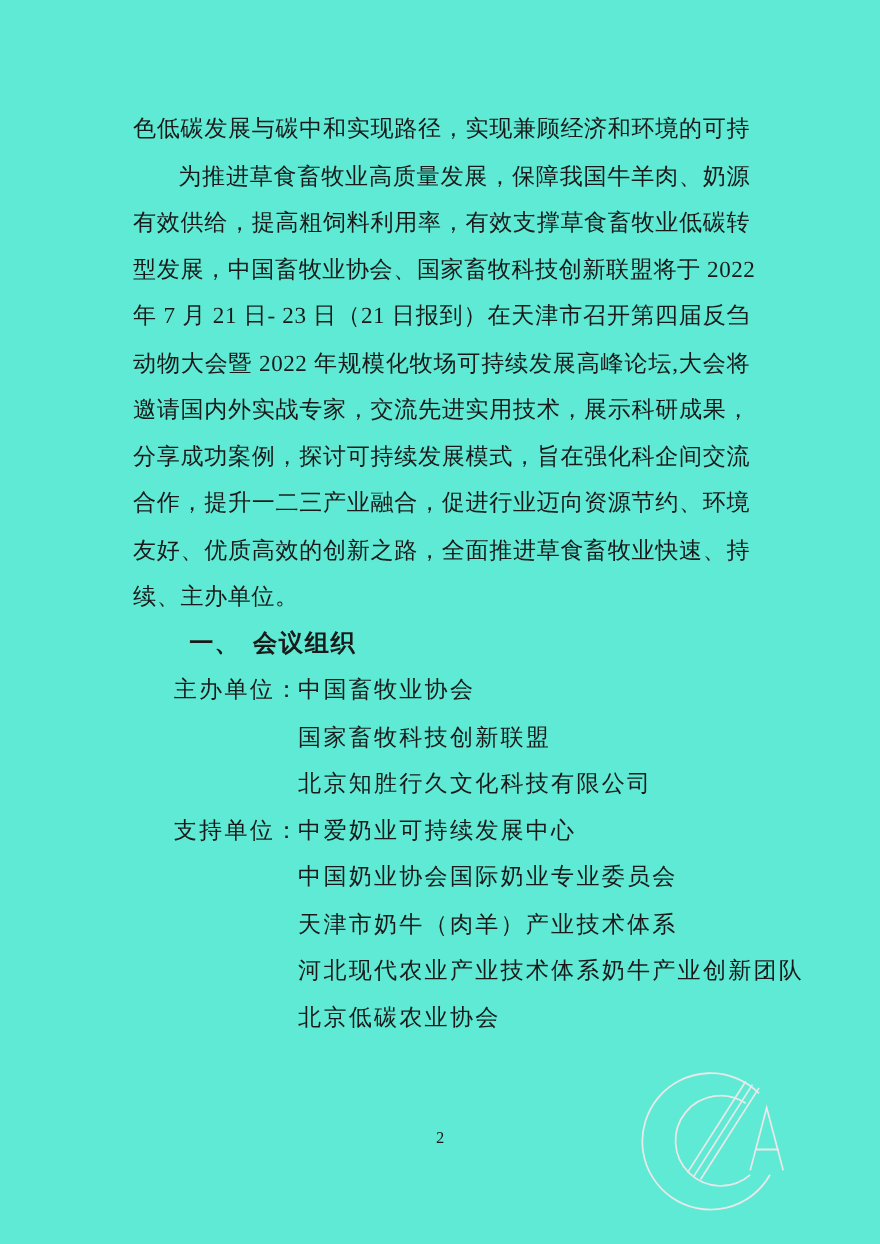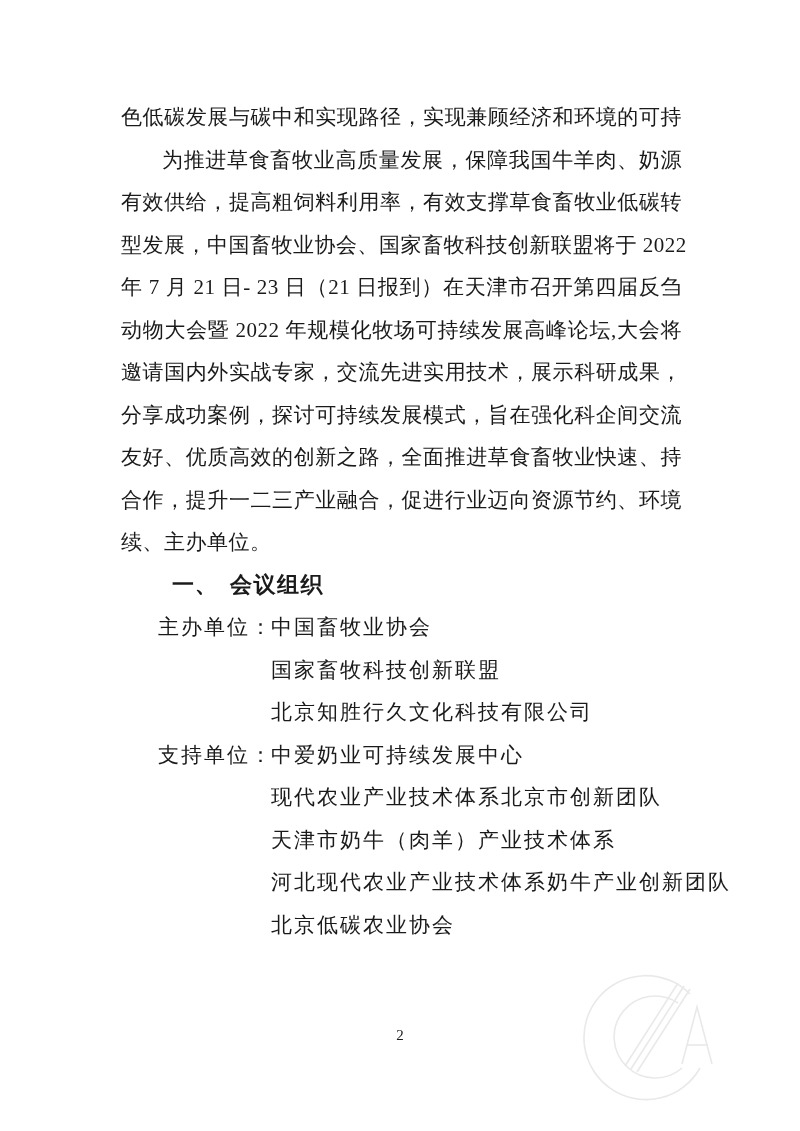--- a/index.html
+++ b/index.html
@@ -1,21 +1,21 @@
 <!DOCTYPE html>
 <html><head>
 <meta charset="utf-8">
 <style>
   html, body { margin: 0; padding: 0; background: #888; }
   .page {
     position: relative;
     width: 800px;
     height: 1131px;
     margin: 0 auto;
-    background: #ffffff;
+    background: #5eead4;
     overflow: hidden;
     font-family: "Liberation Serif", "DejaVu Serif", serif;
     color: #1a1a1a;
   }
   .content {
     position: absolute;
     left: 121px;
     top: 96px;
     width: 561px;
   }
@@ -93,42 +93,42 @@
 
     <div class="tline">色低碳发展与碳中和实现路径，实现兼顾经济和环境的可持</div>
 
     <div class="tline indent">为推进草食畜牧业高质量发展，保障我国牛羊肉、奶源</div>
     <div class="tline">有效供给，提高粗饲料利用率，有效支撑草食畜牧业低碳转</div>
     <div class="tline">型发展，中国畜牧业协会、国家畜牧科技创新联盟将于 2022</div>
     <div class="tline">年 7 月 21 日- 23 日（21 日报到）在天津市召开第四届反刍</div>
     <div class="tline">动物大会暨 2022 年规模化牧场可持续发展高峰论坛,大会将</div>
     <div class="tline">邀请国内外实战专家，交流先进实用技术，展示科研成果，</div>
     <div class="tline">分享成功案例，探讨可持续发展模式，旨在强化科企间交流</div>
+    <div class="tline">合作，提升一二三产业融合，促进行业迈向资源节约、环境</div>
     <div class="tline">友好、优质高效的创新之路，全面推进草食畜牧业快速、持</div>
-    <div class="tline">合作，提升一二三产业融合，促进行业迈向资源节约、环境</div>
     <div class="tline para-end">续、主办单位。</div>
 
     <div class="heading">
       <span class="sec-numeral">一、</span><span class="sec-title">会议组织</span>
     </div>
 
     <div class="org-row">
       <span class="org-label">主办单位：</span><span class="org-name">中国畜牧业协会</span>
     </div>
     <div class="org-row">
       <span class="org-spacer"></span><span class="org-name">国家畜牧科技创新联盟</span>
     </div>
     <div class="org-row">
       <span class="org-spacer"></span><span class="org-name">北京知胜行久文化科技有限公司</span>
     </div>
     <div class="org-row">
       <span class="org-label">支持单位：</span><span class="org-name">中爱奶业可持续发展中心</span>
     </div>
     <div class="org-row">
-      <span class="org-spacer"></span><span class="org-name">现代农业产业技术体系北京市创新团队</span>
+      <span class="org-spacer"></span><span class="org-name">中国奶业协会国际奶业专业委员会</span>
     </div>
     <div class="org-row">
       <span class="org-spacer"></span><span class="org-name">天津市奶牛（肉羊）产业技术体系</span>
     </div>
     <div class="org-row">
       <span class="org-spacer"></span><span class="org-name">河北现代农业产业技术体系奶牛产业创新团队</span>
     </div>
     <div class="org-row">
       <span class="org-spacer"></span><span class="org-name">北京低碳农业协会</span>
     </div>

